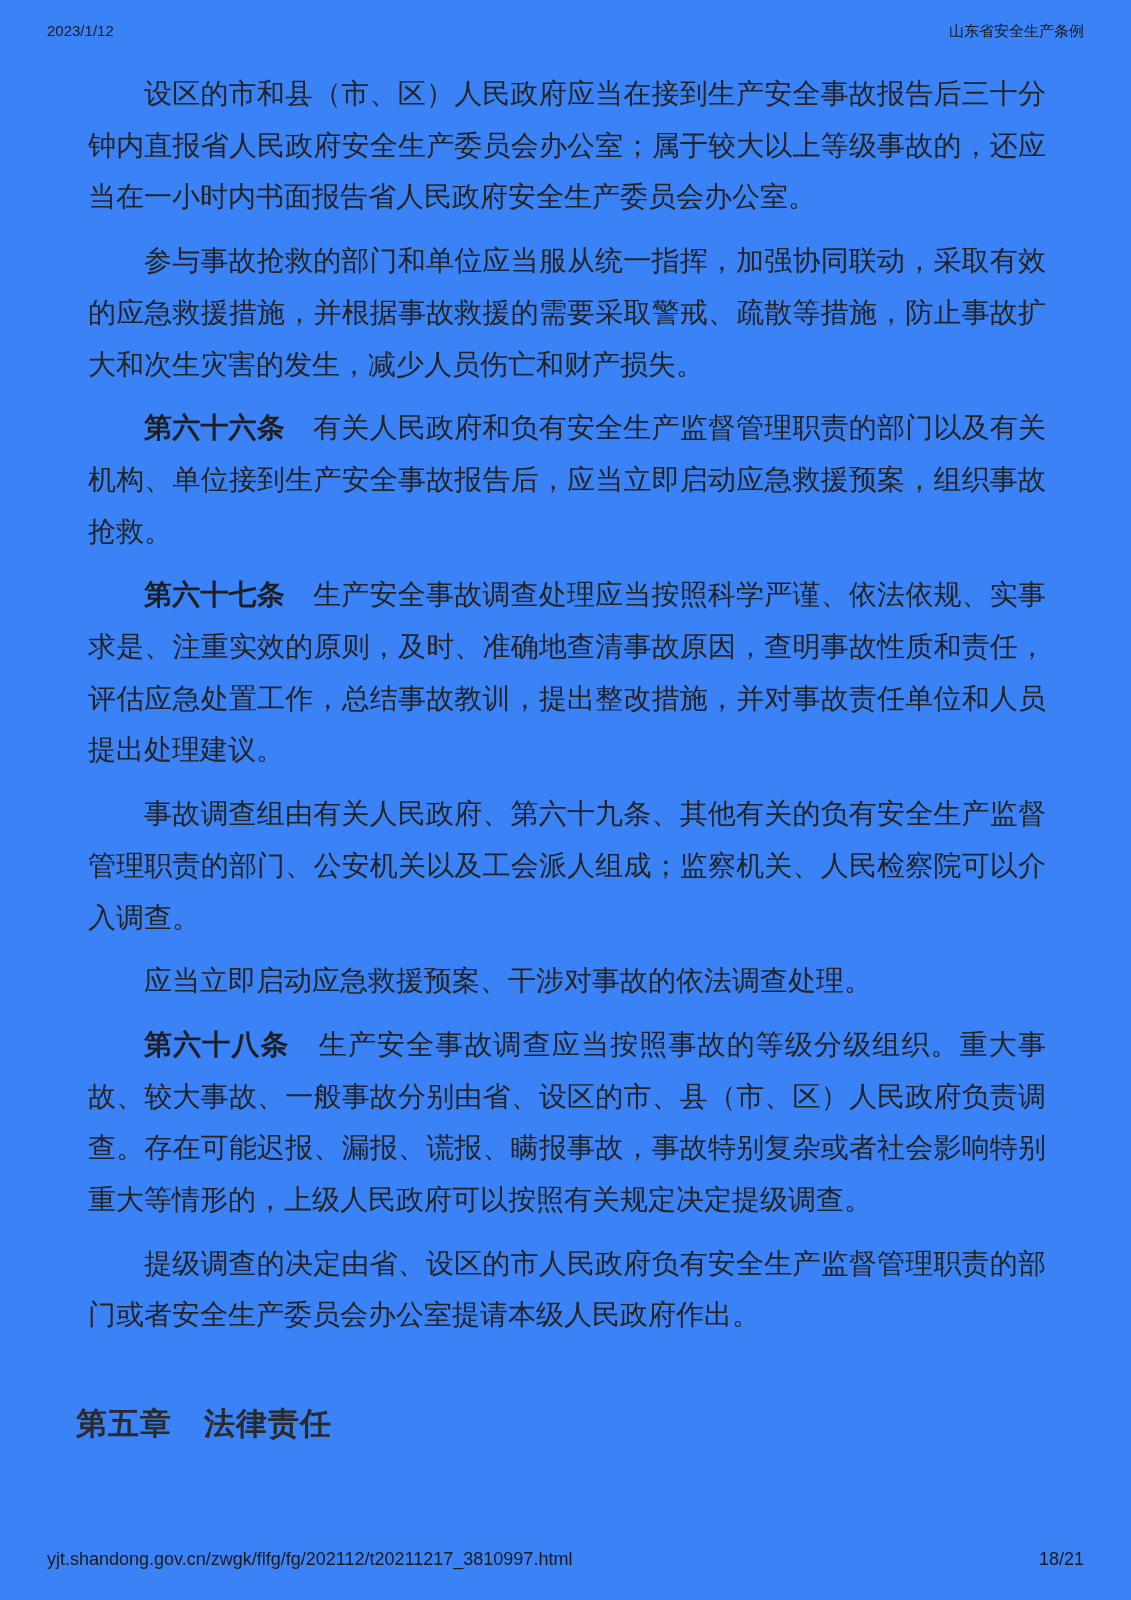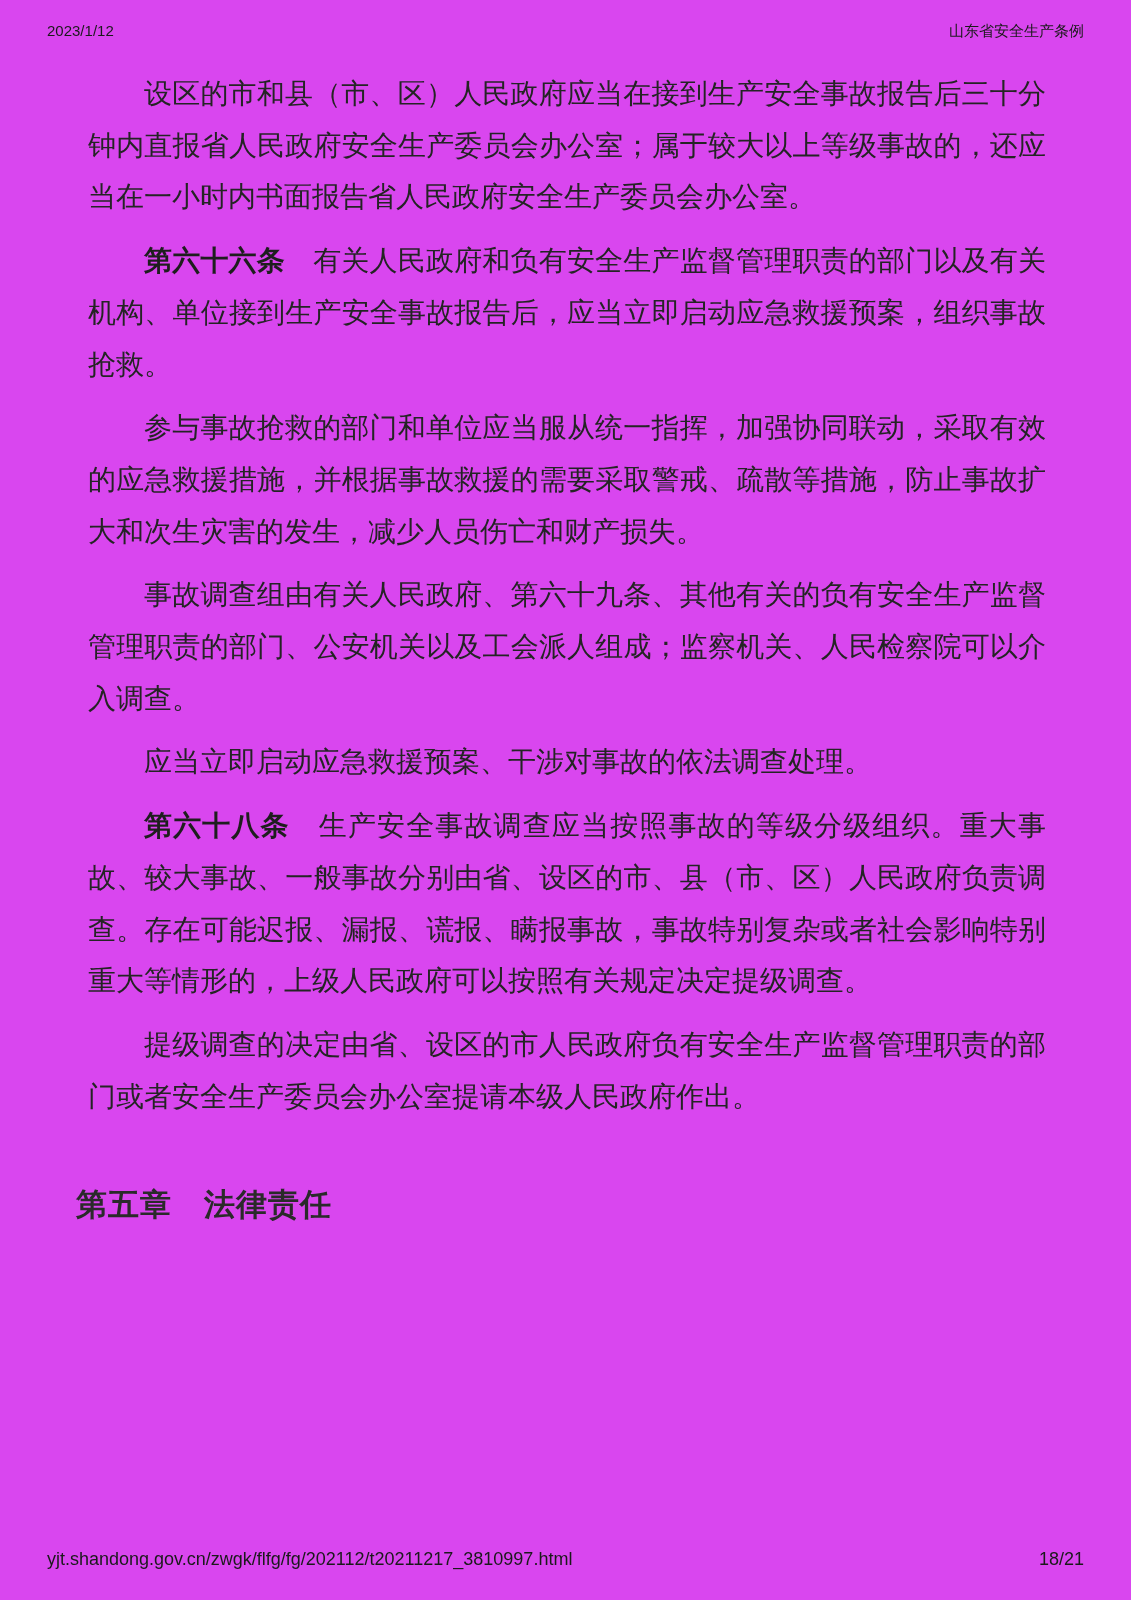--- a/index.html
+++ b/index.html
@@ -4,21 +4,21 @@
 <style>
   html, body {
     margin: 0;
     padding: 0;
     background: #ffffff;
   }
   .page {
     position: relative;
     width: 1131px;
     height: 1600px;
-    background: #d946ef;
+    background: #3b82f6;
     overflow: hidden;
   }
   
   .hdr {
     position: absolute;
     top: 22px;
     left: 47px;
     right: 47px;
     height: 22px;
     font-family: "Liberation Sans", sans-serif;
@@ -98,22 +98,23 @@
 <div class="page">
 
   <div class="hdr">
     <span class="hdr-date">2023/1/12</span>
     <span class="hdr-title">山东省安全生产条例</span>
   </div>
 
   <div class="content">
     <div id="paragraphs">
         <p class="para">设区的市和县（市、区）人民政府应当在接到生产安全事故报告后三十分钟内直报省人民政府安全生产委员会办公室；属于较大以上等级事故的，还应当在一小时内书面报告省人民政府安全生产委员会办公室。</p>
+        <p class="para">参与事故抢救的部门和单位应当服从统一指挥，加强协同联动，采取有效的应急救援措施，并根据事故救援的需要采取警戒、疏散等措施，防止事故扩大和次生灾害的发生，减少人员伤亡和财产损失。</p>
         <p class="para"><span class="article">第六十六条</span>　有关人民政府和负有安全生产监督管理职责的部门以及有关机构、单位接到生产安全事故报告后，应当立即启动应急救援预案，组织事故抢救。</p>
-        <p class="para">参与事故抢救的部门和单位应当服从统一指挥，加强协同联动，采取有效的应急救援措施，并根据事故救援的需要采取警戒、疏散等措施，防止事故扩大和次生灾害的发生，减少人员伤亡和财产损失。</p>
+        <p class="para"><span class="article">第六十七条</span>　生产安全事故调查处理应当按照科学严谨、依法依规、实事求是、注重实效的原则，及时、准确地查清事故原因，查明事故性质和责任，评估应急处置工作，总结事故教训，提出整改措施，并对事故责任单位和人员提出处理建议。</p>
         <p class="para">事故调查组由有关人民政府、第六十九条、其他有关的负有安全生产监督管理职责的部门、公安机关以及工会派人组成；监察机关、人民检察院可以介入调查。</p>
         <p class="para">应当立即启动应急救援预案、干涉对事故的依法调查处理。</p>
         <p class="para"><span class="article">第六十八条</span>　生产安全事故调查应当按照事故的等级分级组织。重大事故、较大事故、一般事故分别由省、设区的市、县（市、区）人民政府负责调查。存在可能迟报、漏报、谎报、瞒报事故，事故特别复杂或者社会影响特别重大等情形的，上级人民政府可以按照有关规定决定提级调查。</p>
         <p class="para">提级调查的决定由省、设区的市人民政府负有安全生产监督管理职责的部门或者安全生产委员会办公室提请本级人民政府作出。</p>
       </div>
     <h2 class="chapter">第五章　法律责任</h2>
   </div>
 
   <div class="ftr">
     <span class="ftr-url">yjt.shandong.gov.cn/zwgk/flfg/fg/202112/t20211217_3810997.html</span>

